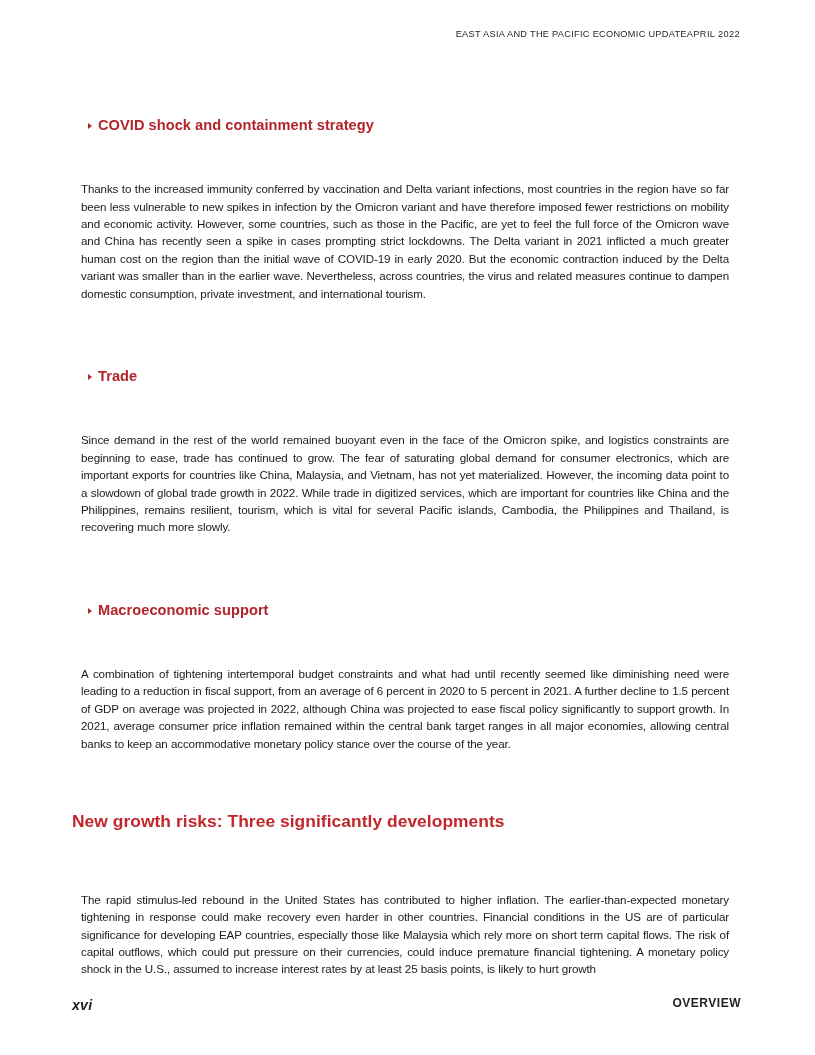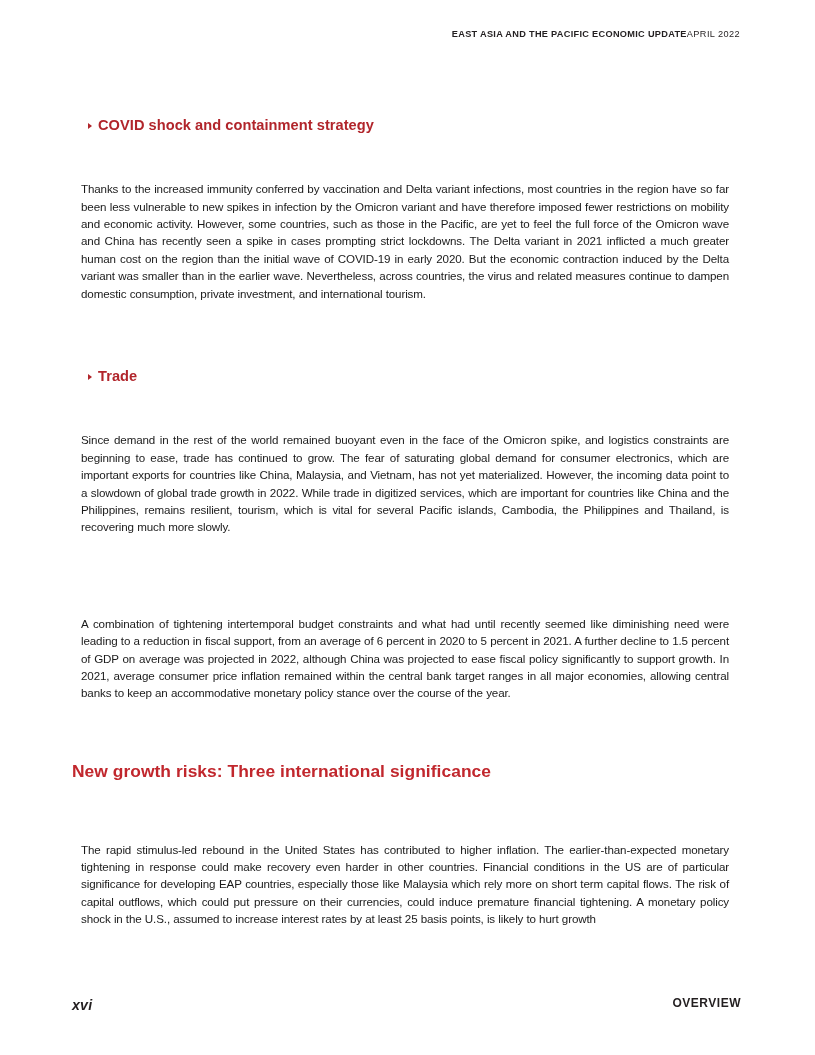--- a/index.html
+++ b/index.html
@@ -26,21 +26,21 @@
     top: 30px;
     right: 75px;
     text-align: right;
     white-space: nowrap;
     font-size: 9.2px;
     letter-spacing: 0.25px;
     color: #231f20;
     line-height: 1;
   }
   .running-head .rh-bold {
-    font-weight: bold;
+    font-weight: normal;
     letter-spacing: 0.3px;
   }
   .running-head .rh-light {
     font-weight: normal;
     letter-spacing: 0.4px;
   }
 
   
   .content {
     position: absolute;
@@ -145,26 +145,30 @@
 
     <h2 class="sub-heading">
       <span class="bullet-tri"></span>
       <span>Trade</span>
     </h2>
     <div class="sp-after-head"></div>
     <p class="body-par">Since demand in the rest of the world remained buoyant even in the face of the Omicron spike, and logistics constraints are beginning to ease, trade has continued to grow. The fear of saturating global demand for consumer electronics, which are important exports for countries like China, Malaysia, and Vietnam, has not yet materialized. However, the incoming data point to a slowdown of global trade growth in 2022. While trade in digitized services, which are important for countries like China and the Philippines, remains resilient, tourism, which is vital for several Pacific islands, Cambodia, the Philippines and Thailand, is recovering much more slowly.</p>
 
     <div class="sp-block-lg"></div>
 
+    <h2 class="sub-heading">
+      <span class="bullet-tri"></span>
+      <span>Macroeconomic support</span>
+    </h2>
     <div class="sp-after-head"></div>
     <p class="body-par">A combination of tightening intertemporal budget constraints and what had until recently seemed like diminishing need were leading to a reduction in fiscal support, from an average of 6 percent in 2020 to 5 percent in 2021. A further decline to 1.5 percent of GDP on average was projected in 2022, although China was projected to ease fiscal policy significantly to support growth. In 2021, average consumer price inflation remained within the central bank target ranges in all major economies, allowing central banks to keep an accommodative monetary policy stance over the course of the year.</p>
 
     <div class="sp-major-gap"></div>
 
-    <h1 class="major-heading">New growth risks: Three international significance</h1>
+    <h1 class="major-heading">New growth risks: Three significantly developments</h1>
     <div class="sp-block-md"></div>
     <div class="sp-par-gap"></div>
     <p class="body-par">The rapid stimulus-led rebound in the United States has contributed to higher inflation. The earlier-than-expected monetary tightening in response could make recovery even harder in other countries. Financial conditions in the US are of particular significance for developing EAP countries, especially those like Malaysia which rely more on short term capital flows. The risk of capital outflows, which could put pressure on their currencies, could induce premature financial tightening. A monetary policy shock in the U.S., assumed to increase interest rates by at least 25 basis points, is likely to hurt growth</p>
 
   </div>
 
   <div class="footer-page-no">xvi</div>
   <div class="footer-section">OVERVIEW</div>
 
 </div>

